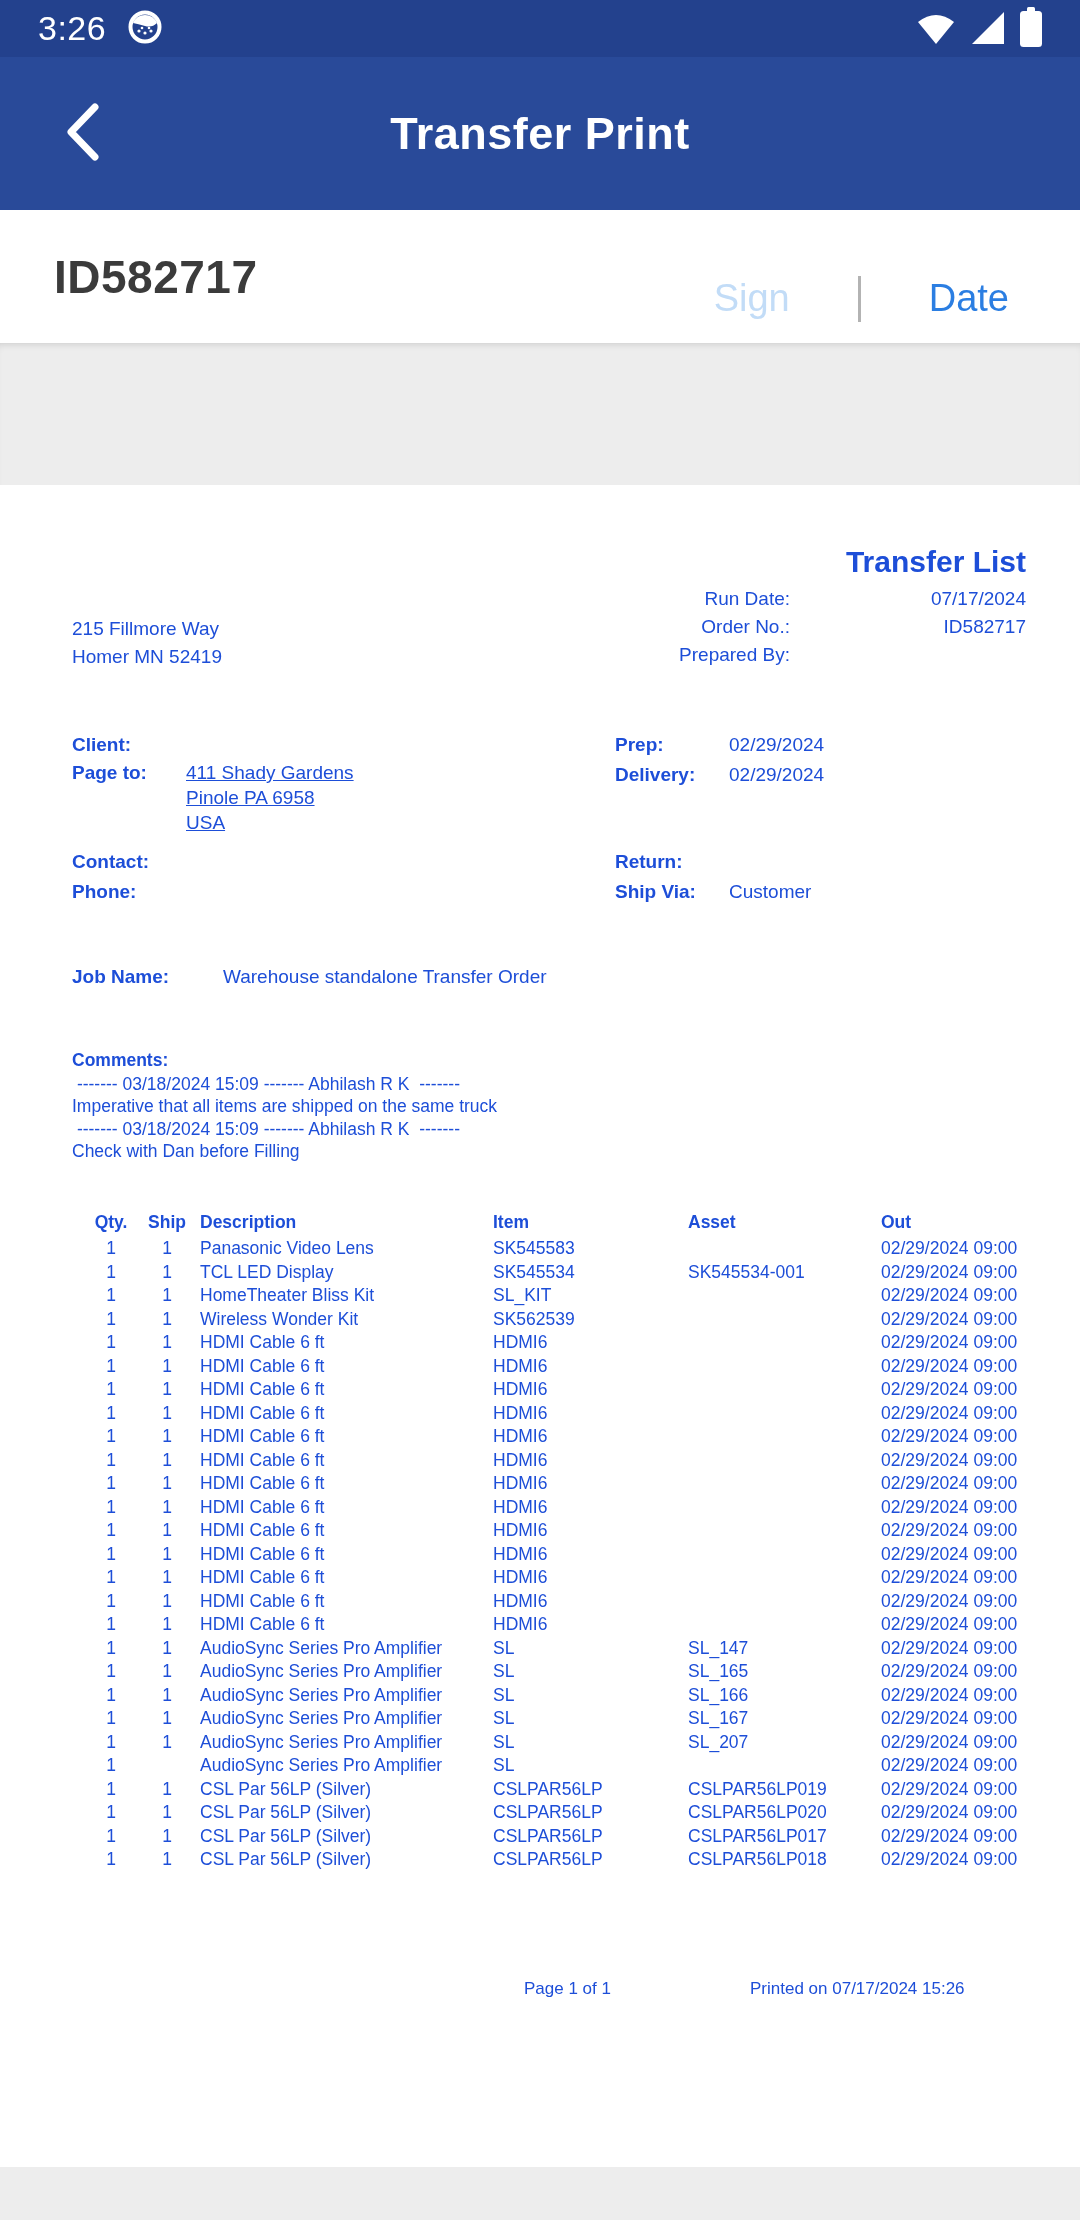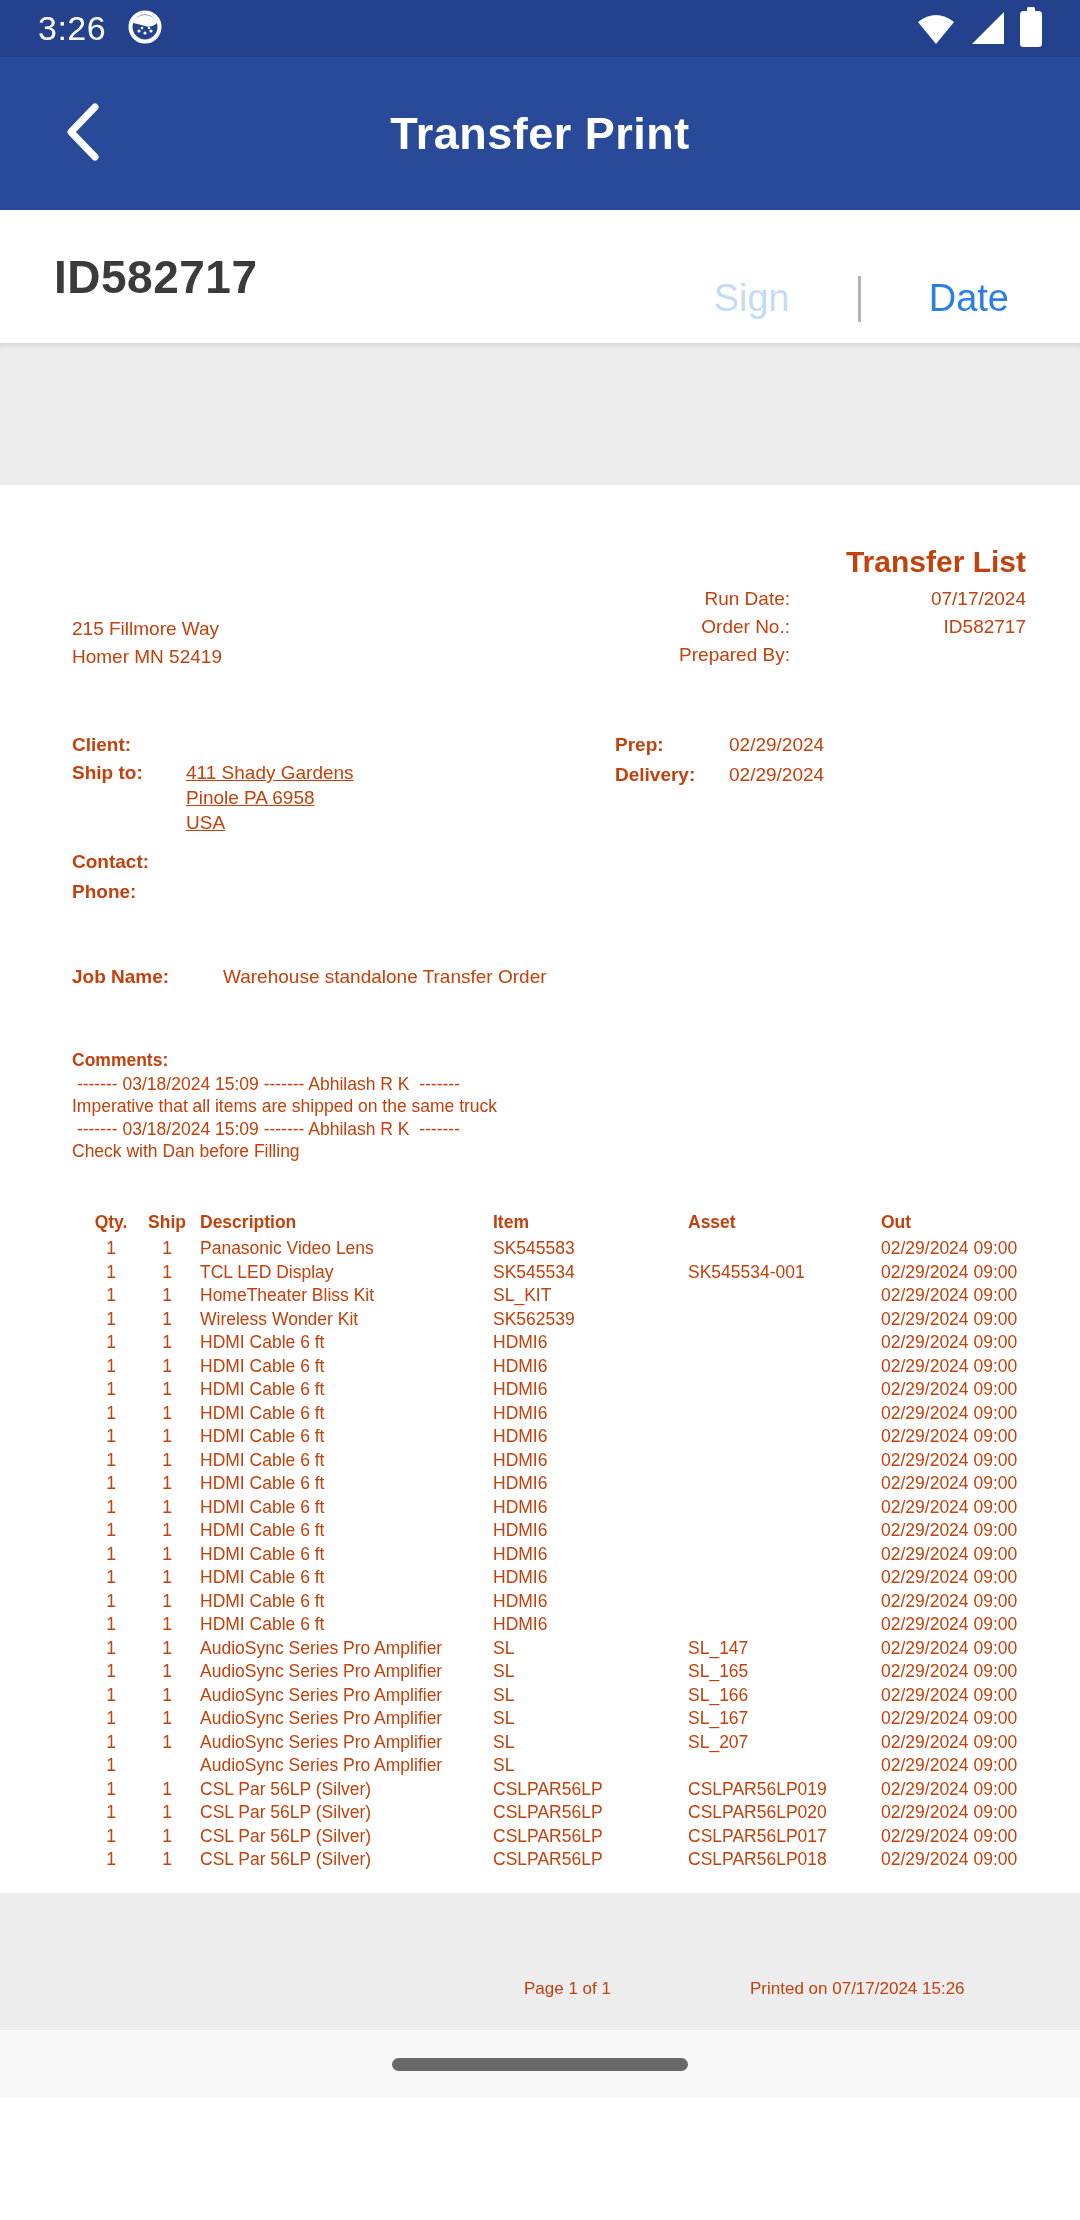--- a/index.html
+++ b/index.html
@@ -24,21 +24,21 @@
   .actions { display:flex; align-items:center; gap:68px;margin-top:44px; }
   .sign-btn { background:none; border:none; font-family:inherit; font-size:38px; color:var(--sign-disabled,#c2dcf7); cursor:pointer; }
   .vdiv { width:3px; height:46px; background:#b3b3b3; }
   .print-btn { background:none; border:none; font-family:inherit; font-size:38px; color:var(--print-blue,#2b7ee2); cursor:pointer; }
 
   .gray-band { background:var(--preview-gray,#ededed); }
   .gray-band.top { height:142px; box-shadow:inset 0 6px 8px -6px rgba(0,0,0,0.18); }
   .gray-band.bottom { height:137px; }
 
   
-  .page { position:relative; height:1408px; background:#fff; color:#c2410c;border-radius:14px; }
+  .page { position:relative; height:1682px; background:#fff; color:#1d4ed8;border-radius:14px; }
   .doc-head-right { position:absolute; top:60px; right:54px; text-align:right; }
   .doc-title { font-size:30px; font-weight:700; line-height:34px; margin-bottom:6px; }
   .meta-row { display:grid; grid-template-columns:auto 236px; line-height:28px; font-size:19px; }
   .meta-label { text-align:right; }
   .meta-value { text-align:right; }
   .company-address { position:absolute; top:130px; left:72px; font-size:19px; line-height:28px; }
 
   .block-left { position:absolute; left:72px; }
   .block-right { position:absolute; left:615px; }
   .lbl { font-weight:700; }
@@ -150,21 +150,21 @@
     </div>
 
     <div class="company-address">
       <div>215 Fillmore Way</div>
       <div>Homer MN 52419</div>
     </div>
 
     <div class="block-left" style="top:245px;">
       <div class="row30"><span class="lbl">Client:</span> <span></span></div>
       <div class="shipto-grid">
-        <span class="lbl">Ship to:</span>
+        <span class="lbl">Page to:</span>
         <span>
           <div class="addr-line">411 Shady Gardens</div>
           <div class="addr-line">Pinole PA 6958</div>
           <div class="addr-line">USA</div>
         </span>
       </div>
     </div>
 
     <div class="block-right" style="top:245px;">
       <div class="kv-grid">
@@ -173,20 +173,28 @@
         <span class="lbl">Delivery:</span>
         <span>02/29/2024</span>
       </div>
     </div>
 
     <div class="block-left" style="top:362px;">
       <div class="row30"><span class="lbl">Contact:</span> <span></span></div>
       <div class="row30"><span class="lbl">Phone:</span> <span></span></div>
     </div>
 
+    <div class="block-right" style="top:362px;">
+      <div class="kv-grid">
+        <span class="lbl">Return:</span>
+        <span></span>
+        <span class="lbl">Ship Via:</span>
+        <span>Customer</span>
+      </div>
+    </div>
 
     <div class="job-grid">
       <span class="lbl">Job Name:</span>
       <span>Warehouse standalone Transfer Order</span>
     </div>
 
     <div class="comments">
       <span class="lbl">Comments:</span>
       <div class="comment-line"> ------- 03/18/2024 15:09 ------- Abhilash R K  -------</div>
       <div class="comment-line">Imperative that all items are shipped on the same truck</div>

